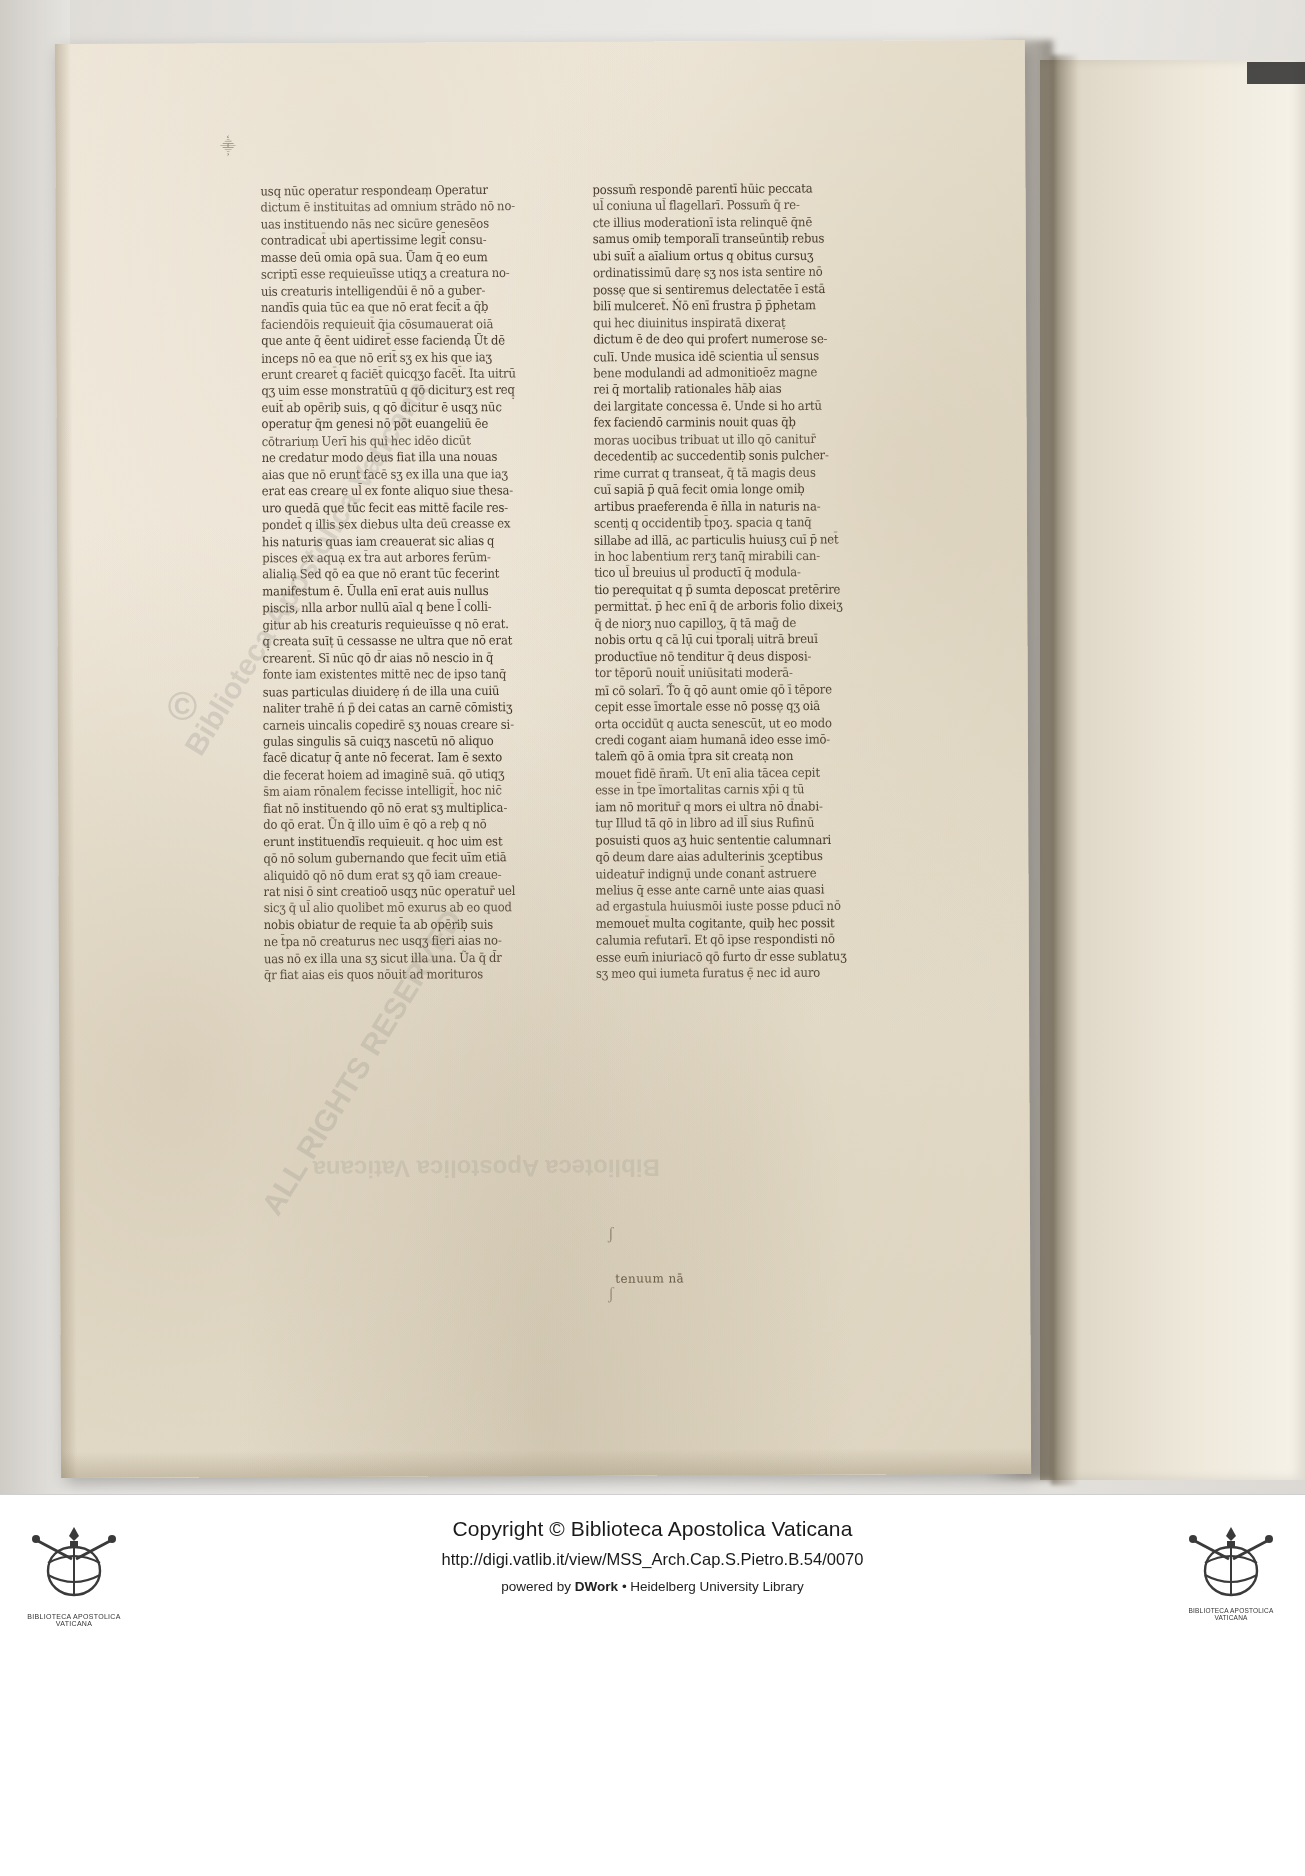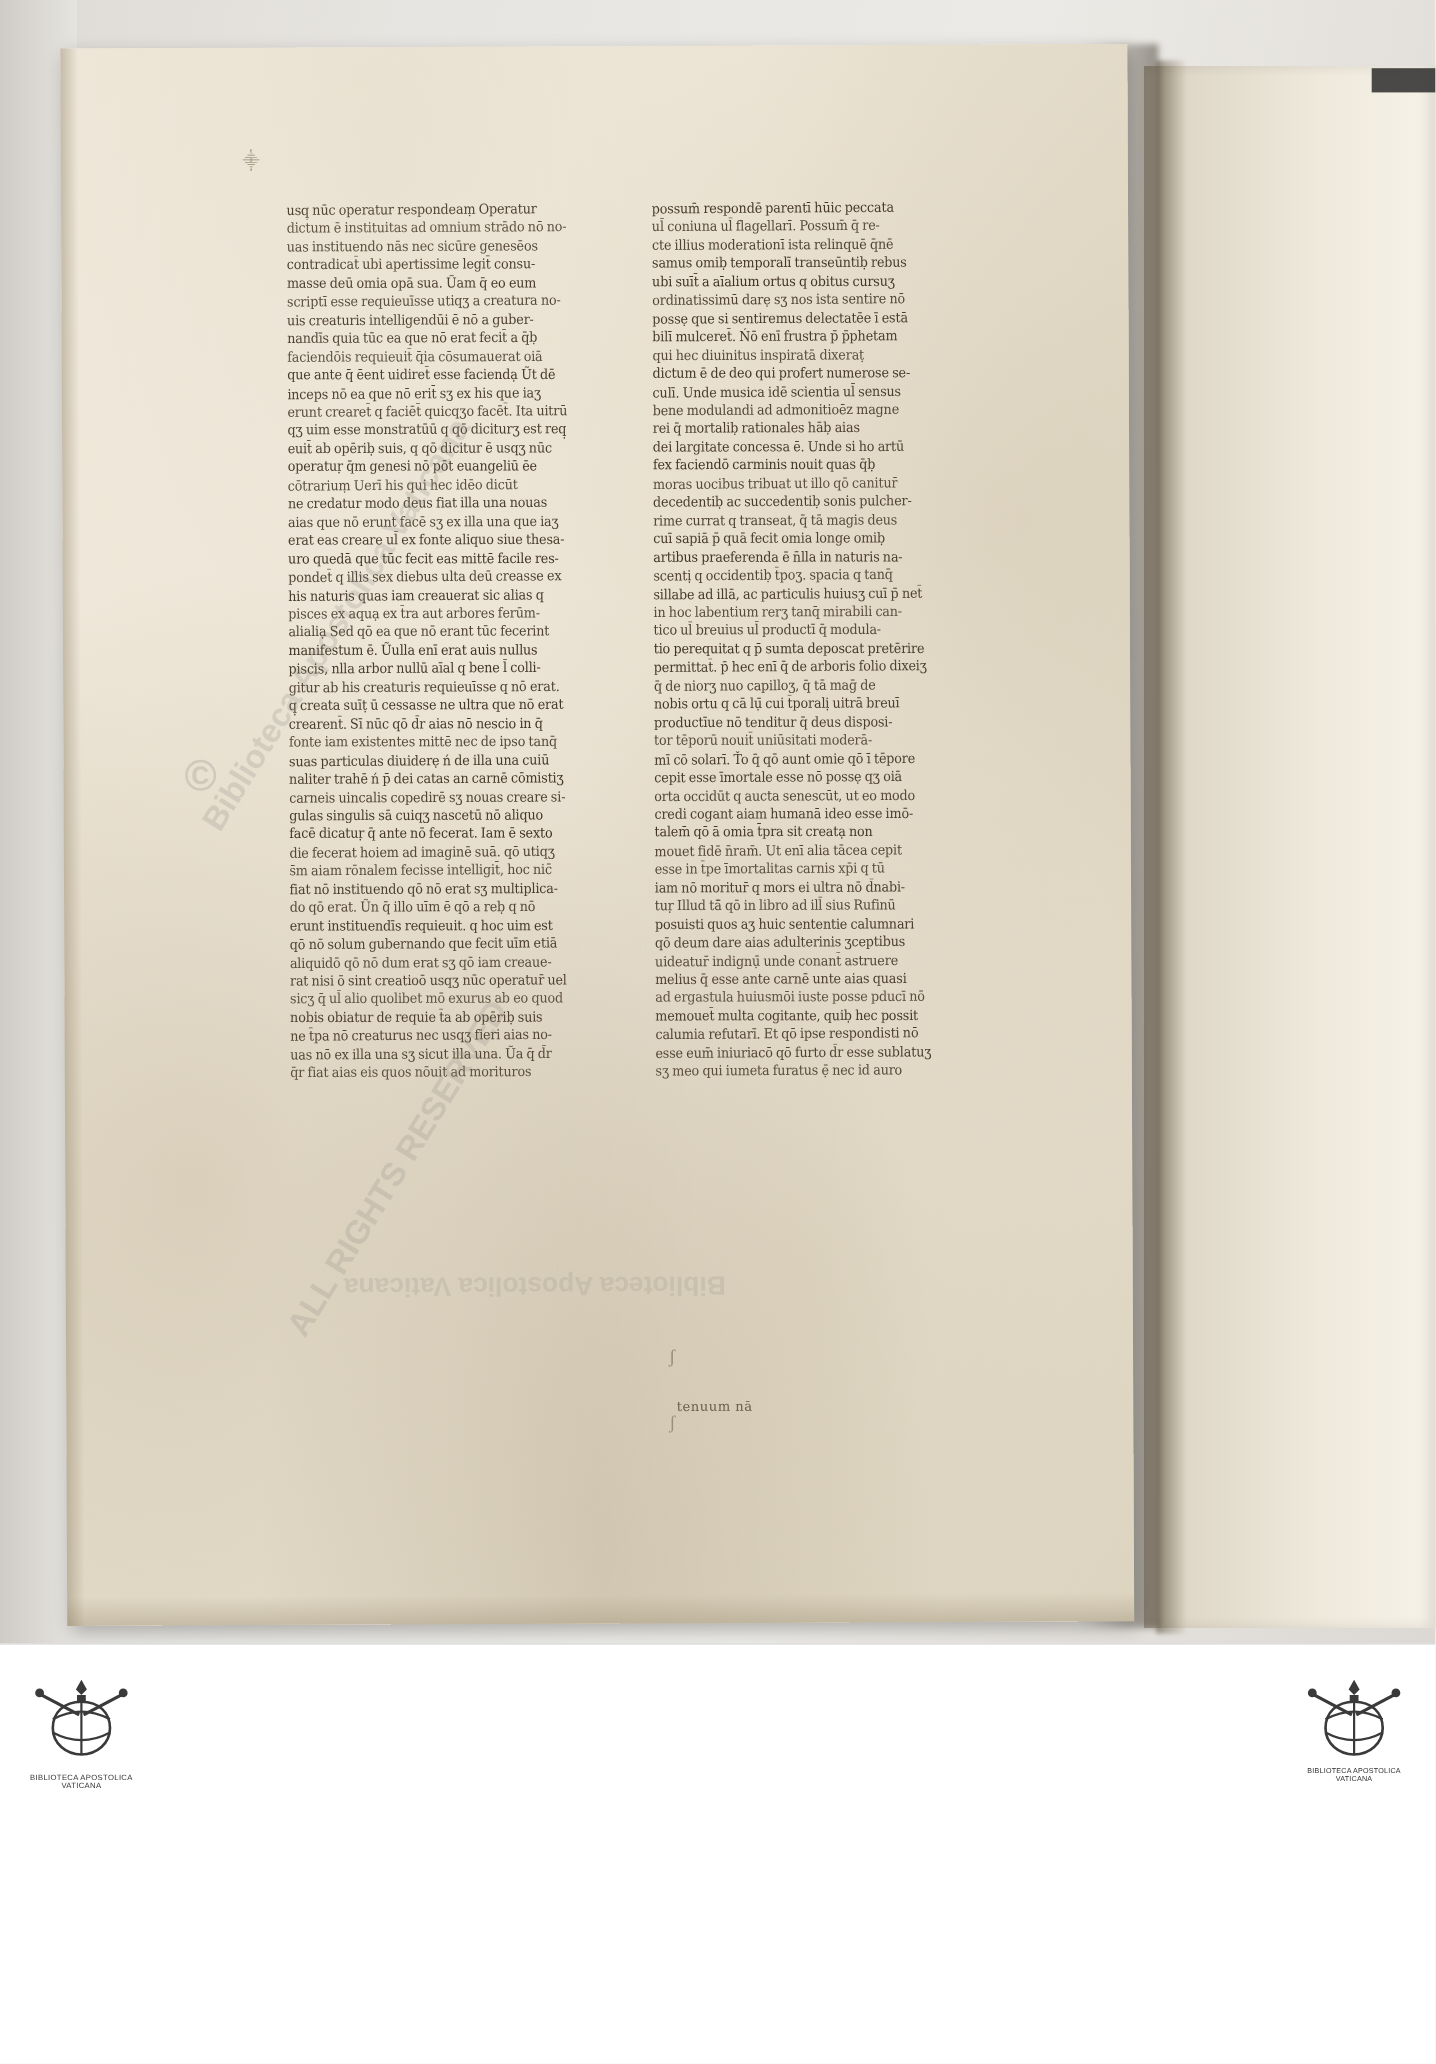--- a/index.html
+++ b/index.html
@@ -430,20 +430,27 @@
           <path d="M56 36 v48" stroke="#3a3a3a" stroke-width="2"></path>
           <path d="M20 30 l34 18" stroke="#3a3a3a" stroke-width="3"></path>
           <path d="M92 30 l-34 18" stroke="#3a3a3a" stroke-width="3"></path>
           <circle cx="18" cy="28" r="4"></circle>
           <circle cx="94" cy="28" r="4"></circle>
         </g>
       </svg>
       <div class="seal-caption">BIBLIOTECA APOSTOLICA VATICANA</div>
     </div>
 
+    <div class="footer-inner">
+      <div class="footer-line1">Copyright © Biblioteca Apostolica Vaticana</div>
+      <div class="footer-line2">http://digi.vatlib.it/view/MSS_Arch.Cap.S.Pietro.B.54/0070</div>
+      <div class="footer-line3">
+        <span>powered by </span><span class="dwork">DWork</span><span> • Heidelberg University Library</span>
+      </div>
+    </div>
 
     <div class="seal seal-right">
       <svg width="112" height="104" viewBox="0 0 112 104" aria-hidden="true">
         <g fill="#3a3a3a">
           <path d="M56 16 l5 9 -5 5 -5 -5 z"></path>
           <path d="M52 30 h8 v6 h-8 z"></path>
           <path d="M56 36 c-16 0 -26 10 -26 24 c0 14 12 24 26 24 c14 0 26 -10 26 -24 c0 -14 -10 -24 -26 -24 z" fill="none" stroke="#3a3a3a" stroke-width="2.4"></path>
           <path d="M30 52 q26 -14 52 0" fill="none" stroke="#3a3a3a" stroke-width="2"></path>
           <path d="M30 64 q26 14 52 0" fill="none" stroke="#3a3a3a" stroke-width="2"></path>
           <path d="M56 36 v48" stroke="#3a3a3a" stroke-width="2"></path>

